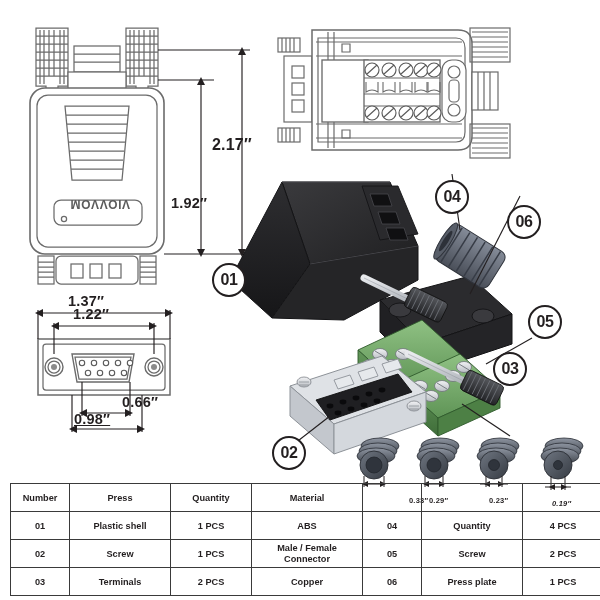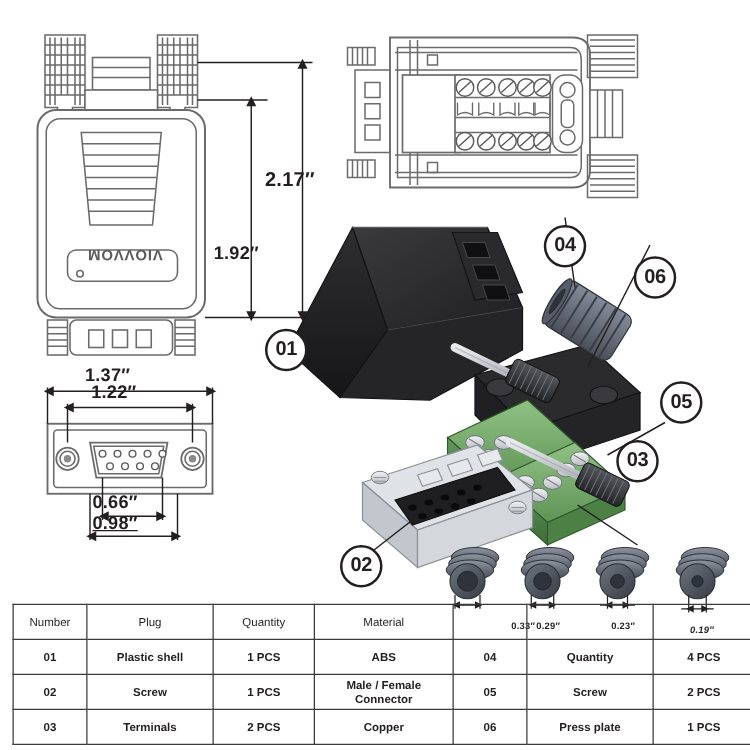--- a/index.html
+++ b/index.html
@@ -34,21 +34,21 @@
   .tablewrap{position:absolute;left:10px;top:483px;width:580px;}
   table.parts{
     border-collapse:collapse;width:580px;
     font-size:9.2px;color:#231f20;table-layout:fixed;
   }
   table.parts td,table.parts th{
     border:1px solid #3a3a3a;
     text-align:center;vertical-align:middle;
     padding:0;height:27px;font-weight:bold;
   }
-  table.parts th{font-weight:normal;height:27px;text-align:center;}
+  table.parts th{font-weight:bold;height:27px;text-align:center;}
   td.nohdr{border:none;}
   .c-num{width:58px;}
   .c-name{width:100px;}
   .c-qty{width:80px;margin-left:42px;}
   .c-mat{width:110px;}
   .two-line{line-height:1.12;}
 </style>
 </head>
 <body>
 
@@ -186,21 +186,21 @@
       <path d="M109 117 L117 121 L109 125 Z" fill="#231f20" stroke="none"></path>
 
       <path d="M56 137 L126 137"></path>
       <path d="M61 133 L53 137 L61 141 Z" fill="#231f20" stroke="none"></path>
       <path d="M121 133 L129 137 L121 141 Z" fill="#231f20" stroke="none"></path>
     </g>
   </svg>
 
   <div class="dim dim-md" style="left:68px;top:293px;">1.37″</div>
   <div class="dim dim-md" style="left:73px;top:306px;">1.22″</div>
-  <div class="dim dim-md" style="left:74px;top:394px;">0.66″</div>
+  <div class="dim dim-md" style="left:74px;top:394px;padding-left:48px;">0.66″</div>
   <div class="dim dim-md" style="left:74px;top:411px;text-decoration:underline;">0.98″</div>
 
   <svg class="abs" style="left:272px;top:18px;" width="240" height="155" viewBox="0 0 240 155">
     <g fill="none" stroke="#6b6b6b" stroke-width="1.2">
 
       <rect x="12" y="38" width="28" height="66" fill="#fff"></rect>
       <rect x="20" y="48" width="12" height="12" fill="#fff"></rect>
       <rect x="20" y="65" width="12" height="12" fill="#fff"></rect>
       <rect x="20" y="82" width="12" height="12" fill="#fff"></rect>
 
@@ -535,21 +535,21 @@
   <div class="dim dim-sm" style="left:368px;top:496px;margin-left:41px;">0.33″</div>
   <div class="dim dim-sm" style="left:429px;top:496px;">0.29″</div>
   <div class="dim dim-sm" style="left:489px;top:496px;">0.23″</div>
   <div class="dim dim-sm" style="left:552px;top:499px;font-style:italic;">0.19″</div>
 
   <div class="tablewrap">
     <table class="parts">
       <tbody>
           <tr>
         <th class="c-num">Number</th>
-        <th class="c-name">Plug</th>
+        <th class="c-name">Press</th>
         <th class="c-qty">Quantity</th>
         <th class="c-mat">Material</th>
         <td class="c-num nohdr"></td>
         <td class="c-name nohdr"></td>
         <td class="c-qty nohdr"></td>
 
       </tr>
 
       <tr>
         <td>01</td>

